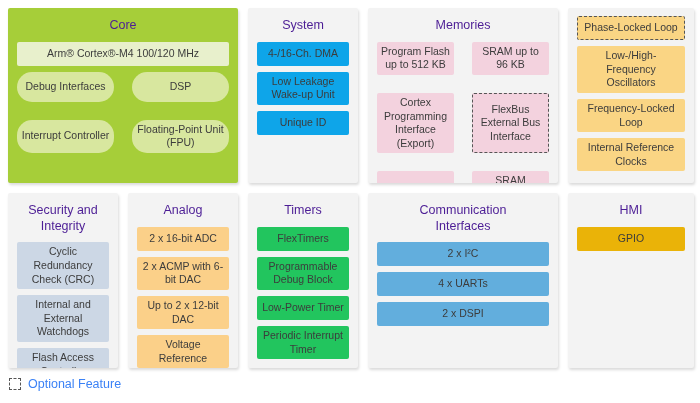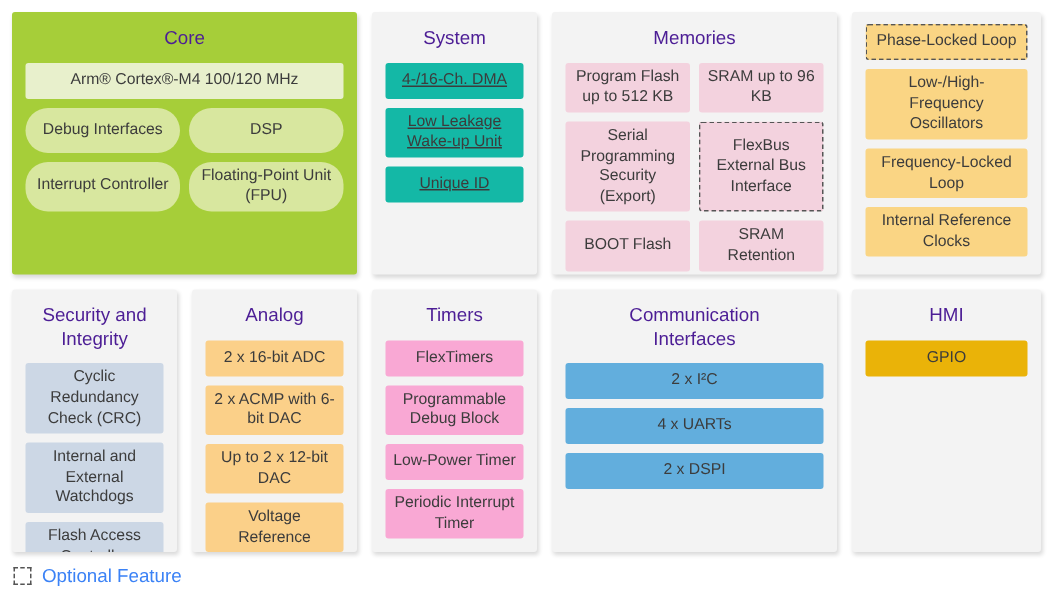--- a/index.html
+++ b/index.html
@@ -44,30 +44,30 @@
     padding: 3px 4px;
     margin-bottom: 6px;
     min-height: 24px;
   }
   .block.h2 { min-height: 31px; }
   .block.h3 { min-height: 30px; border-radius: 15px; }
   .dashed { border: 1px dashed #555555; }
   
   .core-light { background: #e8f0cc; }
   .core-mid   { background: #d8e79f; }
-  .gray       { background: #14b8a6; text-decoration: underline; }
+  .gray       { background: #0ea5e9; }
   .pink       { background: #f3d2de; }
   .amber      { background: #fad584; text-align: center; }
   .orange     { background: #fbd089; }
-  .yellow     { background: #f9a8d4; }
+  .yellow     { background: #22c55e; }
   .blue       { background: #62aedd; }
   .gpio       { background: #eab308; }
   .bluegray   { background: #ccd7e5; }
   
-  .two-col { display: grid; grid-template-columns: 1fr 1fr; gap: 6px; }
+  .two-col { display: grid; grid-template-columns: 1fr 1fr; gap: 18px; }
   .two-col .block { margin-bottom: 0; }
   .core .two-col { margin-top: 0; }
   
   .legend { display: flex; align-items: center; margin-top: 9px; margin-left: 1px; }
   .legend-swatch {
     width: 12px; height: 12px;
     border: 1px dashed #555555;
     background: #ffffff;
     margin-right: 7px;
   }
@@ -94,21 +94,21 @@
     <div class="block gray">4-/16-Ch. DMA</div>
     <div class="block gray h2">Low Leakage Wake-up Unit</div>
     <div class="block gray">Unique ID</div>
   </section>
 
   <section class="panel">
     <div class="sec-title">Memories</div>
     <div class="two-col">
       <div class="block pink h2">Program Flash up to 512 KB</div>
       <div class="block pink h2">SRAM up to 96 KB</div>
-      <div class="block pink h2">Serial Programming Security (Export)</div>
+      <div class="block pink h2">Cortex Programming Interface (Export)</div>
       <div class="block pink h2 dashed">FlexBus External Bus Interface</div>
       <div class="block pink">BOOT Flash</div>
       <div class="block pink">SRAM Retention</div>
     </div>
   </section>
 
   <section class="panel">
     <div class="block amber dashed">Phase-Locked Loop</div>
     <div class="block amber h2">Low-/High-Frequency Oscillators</div>
     <div class="block amber h2">Frequency-Locked Loop</div>

